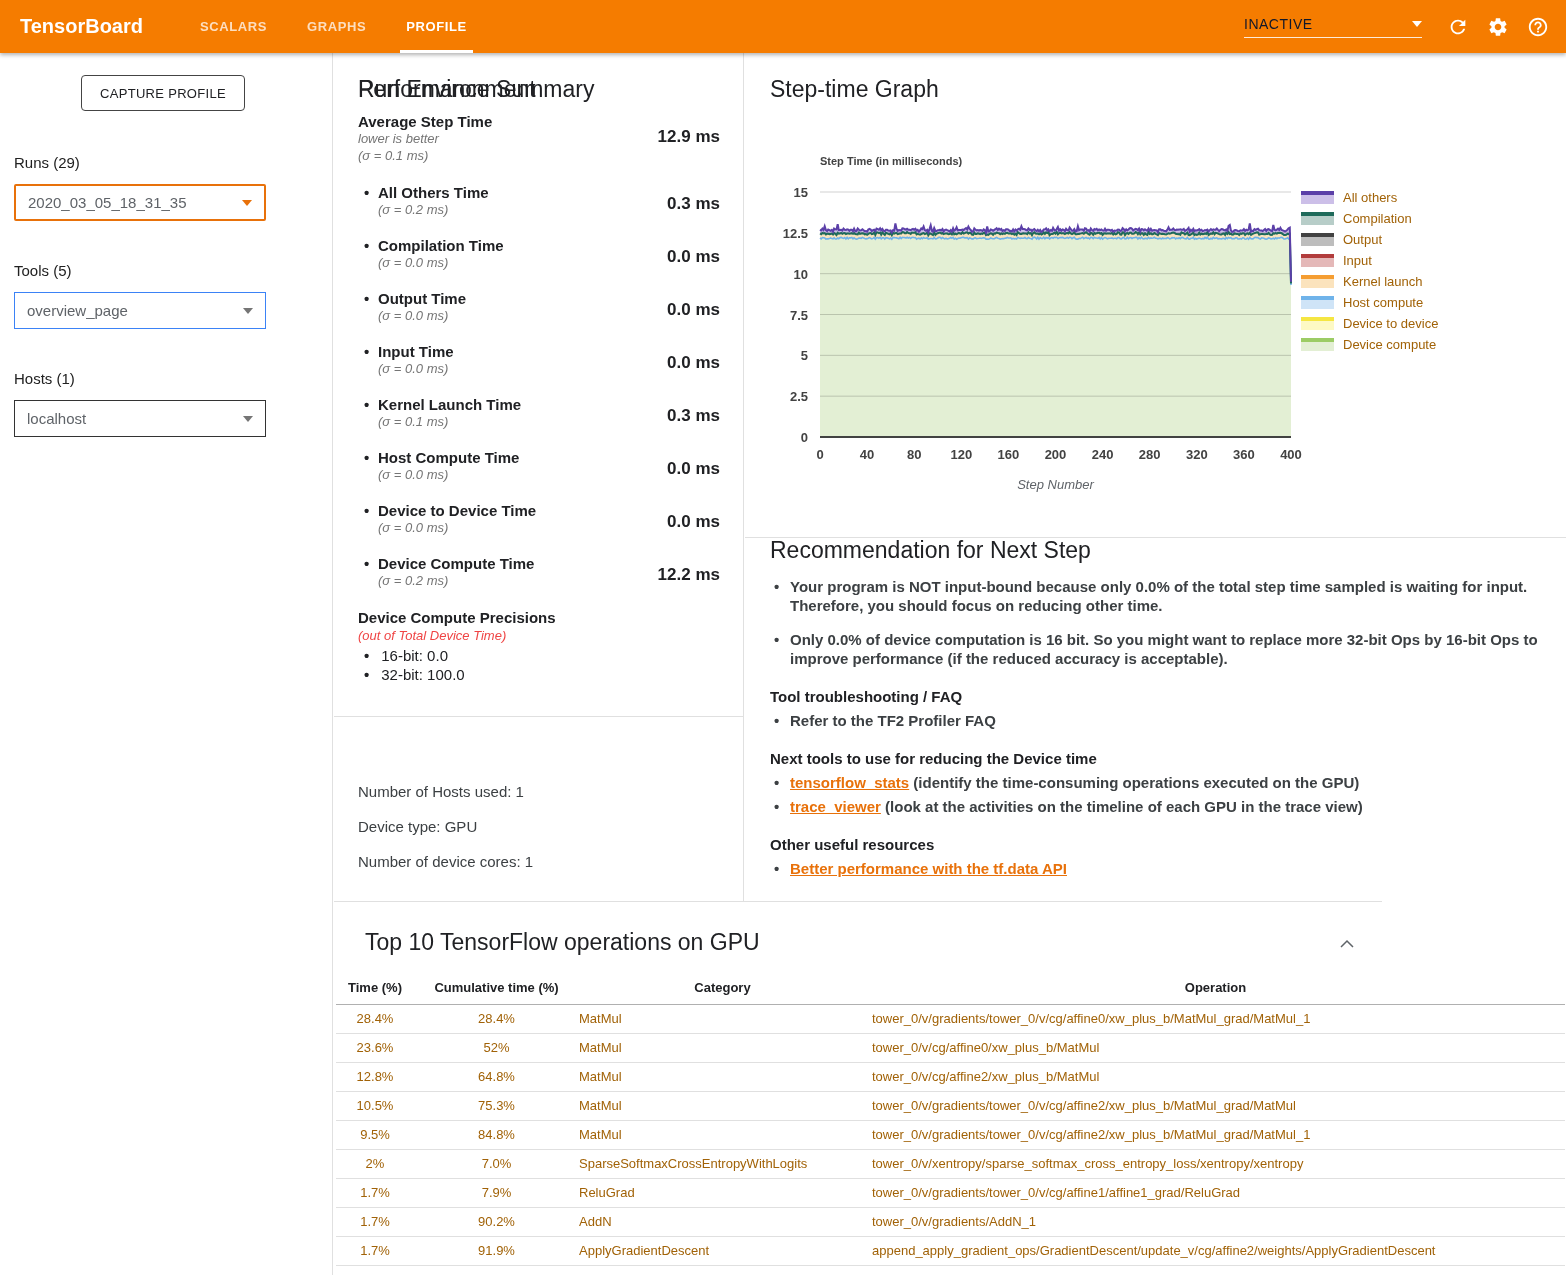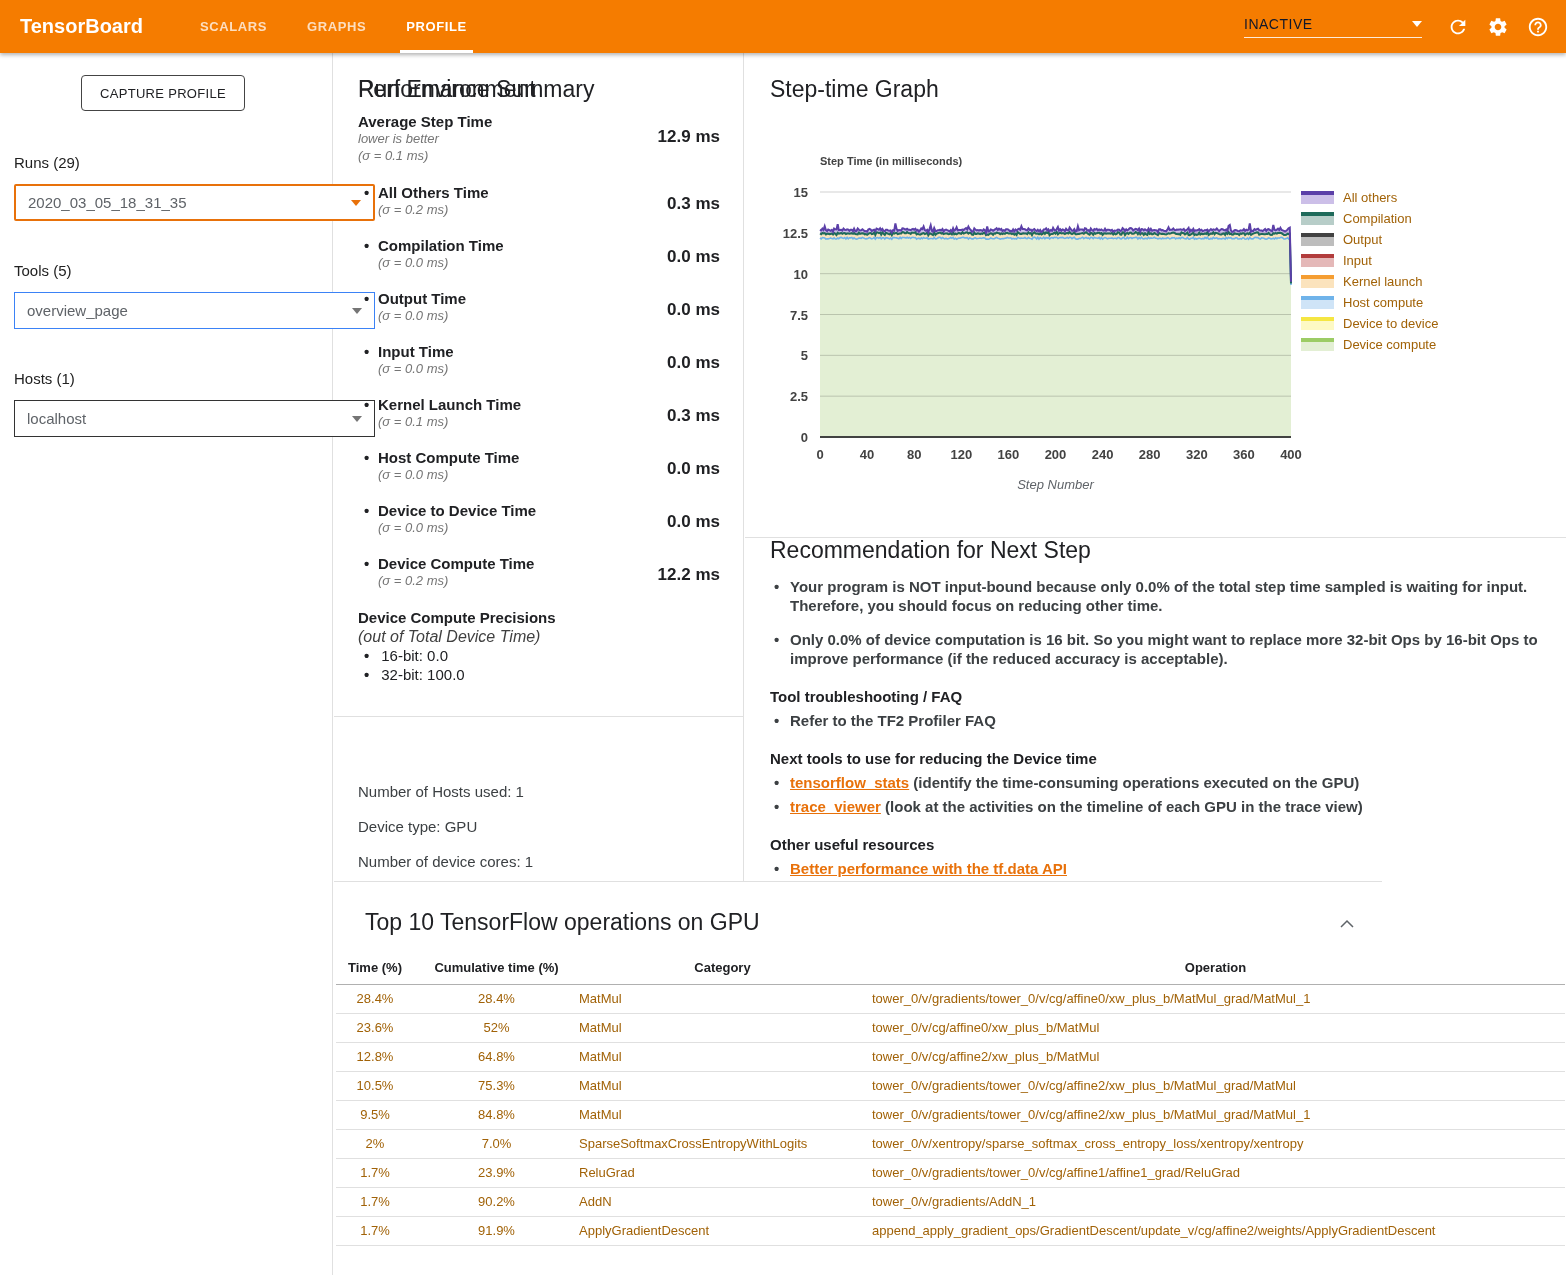--- a/index.html
+++ b/index.html
@@ -29,21 +29,21 @@
   .icon-btn:last-child { margin-right:8px; }
 
   
   .sidebar { position:absolute; left:0; top:53px; width:333px; height:1222px;
     border-right:1px solid #e0e0e0; background:#fff; }
   .capture-btn { position:absolute; left:81px; top:22px; width:164px; height:36px;
     border:1px solid #444; border-radius:4px; background:#fff; font-size:13px;
     letter-spacing:.3px; color:#202124; display:flex; align-items:center; justify-content:center;
     cursor:pointer; font-family:"Liberation Sans", sans-serif; }
   .side-label { position:absolute; left:14px; font-size:15px; color:#212121; }
-  .side-select { position:absolute; left:14px; width:361px; height:37px; background:#fff;
+  .side-select { position:absolute; left:14px; width:252px; height:37px; background:#fff;
     display:flex; align-items:center; padding:0 12px; cursor:pointer; }
   .side-select .val { flex:1; font-size:15px; color:#5f6368; white-space:nowrap; overflow:hidden; }
   .caret-gray { width:0; height:0; border-left:5px solid transparent;
     border-right:5px solid transparent; border-top:6px solid #757575; }
   .caret-orange { width:0; height:0; border-left:5px solid transparent;
     border-right:5px solid transparent; border-top:6px solid #e8710a; }
   #runs-select { top:131px; border:2px solid #e8710a; border-radius:2px; }
   #tools-select { top:239px; border:1px solid #3b82f6; }
   #hosts-select { top:347px; border:1px solid #333; }
   #runs-label { top:101px; } #tools-label { top:209px; } #hosts-label { top:317px; }
@@ -59,21 +59,21 @@
   .avg-block { position:absolute; left:24px; top:60px; width:362px; }
   .m-label { font-size:15px; font-weight:700; color:#202124; }
   .m-note, .m-sigma { font-size:13px; font-style:italic; color:#757575; line-height:17px; }
   .m-value { position:absolute; right:41px; font-size:17px; font-weight:700; color:#202124; }
   .avg-block .m-value { top:14px; right:0; }
   .metric { position:absolute; left:24px; width:362px; }
   .metric .bullet { position:absolute; left:6px; top:0px; font-size:15px; font-weight:700; }
   .metric .m-label, .metric .m-sigma { margin-left:20px; }
   .metric .m-value { top:10px; right:0; }
   .prec-title { position:absolute; left:24px; top:556px; font-size:15px; font-weight:700; }
-  .prec-note { position:absolute; left:24px; top:575px; font-size:16px; font-style:italic; color:#404040; }
+  .prec-note { position:absolute; left:24px; top:575px; font-size:13px; font-style:italic; color:#ef4444; }
   .prec-item { position:absolute; left:30px; font-size:15px; color:#202124; }
   .prec-item .bullet { font-weight:700; margin-right:12px; }
   .hdivider-left { position:absolute; left:0; top:663px; width:410px; border-top:1px solid #e0e0e0; }
   .runenv-title { position:absolute; left:24px; top:690px; }
   .runenv-item { position:absolute; left:24px; font-size:15px; color:#3c4043; }
 
   
   .col-right h2.graph-title { position:absolute; left:25px; top:23px; }
   .chart-title { position:absolute; left:75px; top:102px; font-size:11px; font-weight:700; color:#424242; }
   svg.chart { position:absolute; left:0; top:0; }
@@ -88,21 +88,21 @@
   .reco h2 { }
   .reco ul { list-style:none; margin-top:13px;font-weight:bold; }
   .reco li { position:relative; padding-left:20px; font-size:15px; line-height:19px;
     margin-bottom:15px; color:#3c4043; }
   .reco li::before { content:'•'; position:absolute; left:4px; color:#3c4043; }
   .reco h4 { font-size:15px; font-weight:700; color:#202124; margin-top:20px; margin-bottom:5px; }
   .reco ul.tight { margin-top:6px; } .reco ul.tight li { margin-bottom:5px; }
   a.orange-link { color:#e8710a; text-decoration:underline; cursor:pointer; }
 
   
-  .bottom { position:absolute; left:334px; top:881px; width:1048px; height:364px;
+  .bottom { position:absolute; left:334px; top:901px; width:1048px; height:364px;
     border-top:1px solid #e0e0e0; background:#fff; }
   .bottom h2 { position:absolute; left:31px; top:27px; }
   .collapse-btn { position:absolute; right:26px; top:34px; width:18px; height:14px; cursor:pointer; }
   .collapse-btn svg { stroke:#5f6368; fill:none; stroke-width:1.5; }
   table.ops { position:absolute; left:2px; top:48px; width:1229px; border-collapse:collapse;
     table-layout:fixed; }
   table.ops col.c0{width:78px;} table.ops col.c1{width:165px;}
   table.ops col.c2{width:287px;} table.ops col.c3{width:699px;}
   table.ops th { font-size:13px; font-weight:700; color:#202124; text-align:center;
     height:54px; vertical-align:bottom; padding-bottom:9px; border-bottom:1px solid #b0b0b0; }
@@ -385,21 +385,21 @@
           <td class="c3">tower_0/v/gradients/tower_0/v/cg/affine2/xw_plus_b/MatMul_grad/MatMul_1</td>
         </tr>
         <tr>
           <td class="c0">2%</td>
           <td class="c1">7.0%</td>
           <td class="c2">SparseSoftmaxCrossEntropyWithLogits</td>
           <td class="c3">tower_0/v/xentropy/sparse_softmax_cross_entropy_loss/xentropy/xentropy</td>
         </tr>
         <tr>
           <td class="c0">1.7%</td>
-          <td class="c1">23.9%</td>
+          <td class="c1">7.9%</td>
           <td class="c2">ReluGrad</td>
           <td class="c3">tower_0/v/gradients/tower_0/v/cg/affine1/affine1_grad/ReluGrad</td>
         </tr>
         <tr>
           <td class="c0">1.7%</td>
           <td class="c1">90.2%</td>
           <td class="c2">AddN</td>
           <td class="c3">tower_0/v/gradients/AddN_1</td>
         </tr>
         <tr>

